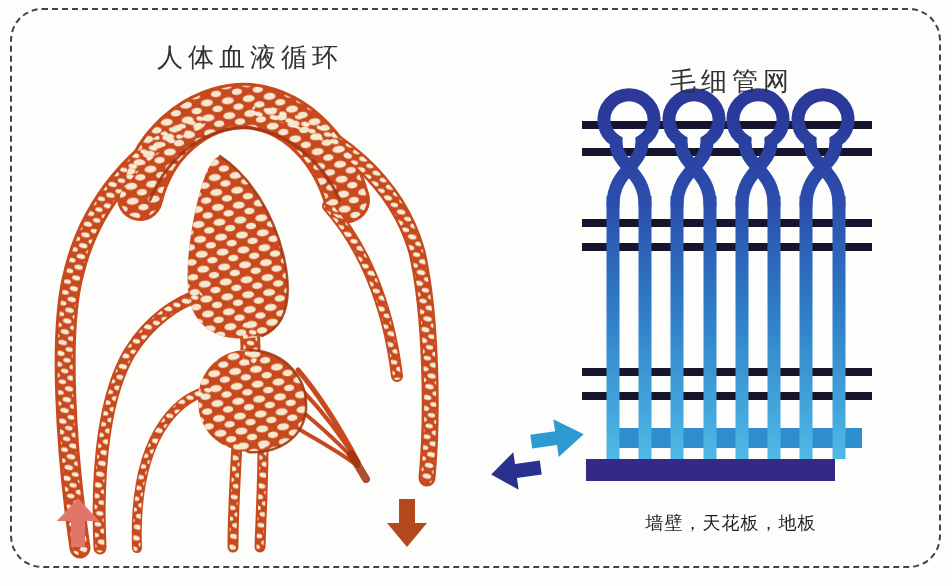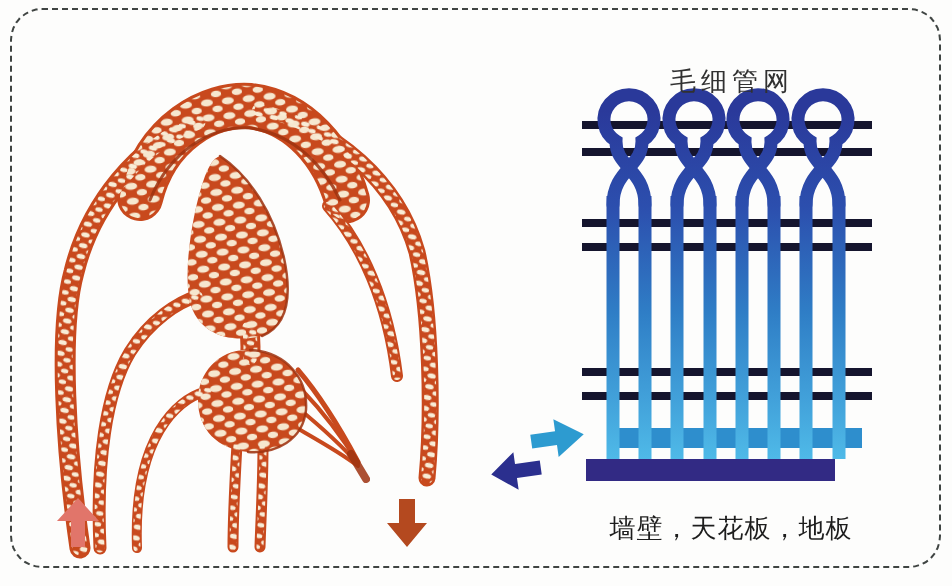--- a/index.html
+++ b/index.html
@@ -13,21 +13,21 @@
   }
   .art{position:absolute;left:0;top:0;width:952px;height:586px;}
   .panel-title{
     position:absolute;top:40px;width:240px;text-align:center;
     font-size:26px;letter-spacing:5px;color:#313131;font-weight:500;
   }
   .title-left{left:130px;}
   .title-right{left:612px;margin-top:24px;}
   .caption{
     position:absolute;left:566px;top:511px;width:330px;text-align:center;
-    font-size:26px;letter-spacing:1px;color:#1d1d1d;font-weight:500;
+    font-size:18px;letter-spacing:1px;color:#1d1d1d;font-weight:500;
   }
 </style>
 </head>
 <body>
 
 <div class="canvas">
 
   <div class="frame"></div>
 
   <svg class="art" viewBox="0 0 952 586">
@@ -127,16 +127,17 @@
         <path stroke-width="2.5" d="M 220,156 C 250,176 274,214 284,258 C 293,300 286,326 262,336"></path>
         <path stroke-width="2.5" d="M 250,350 C 286,352 308,378 306,410 C 303,440 276,454 248,452"></path>
         <path stroke-width="8" d="M 351,454 L 366,479"></path>
       </g>
 
       <polygon points="57,521 71,521 71,547 85,547 85,521 99,521 78,498" fill="#e1756a"></polygon>
       <polygon points="387,523 399,523 399,499 415,499 415,523 427,523 407,547" fill="#b4491f"></polygon>
     </g>
   </svg>
 
+  <div class="panel-title title-left">人体血液循环</div>
   <div class="panel-title title-right">毛细管网</div>
   <div class="caption">墙壁，天花板，地板</div>
 
 </div>
 
 </body></html>

